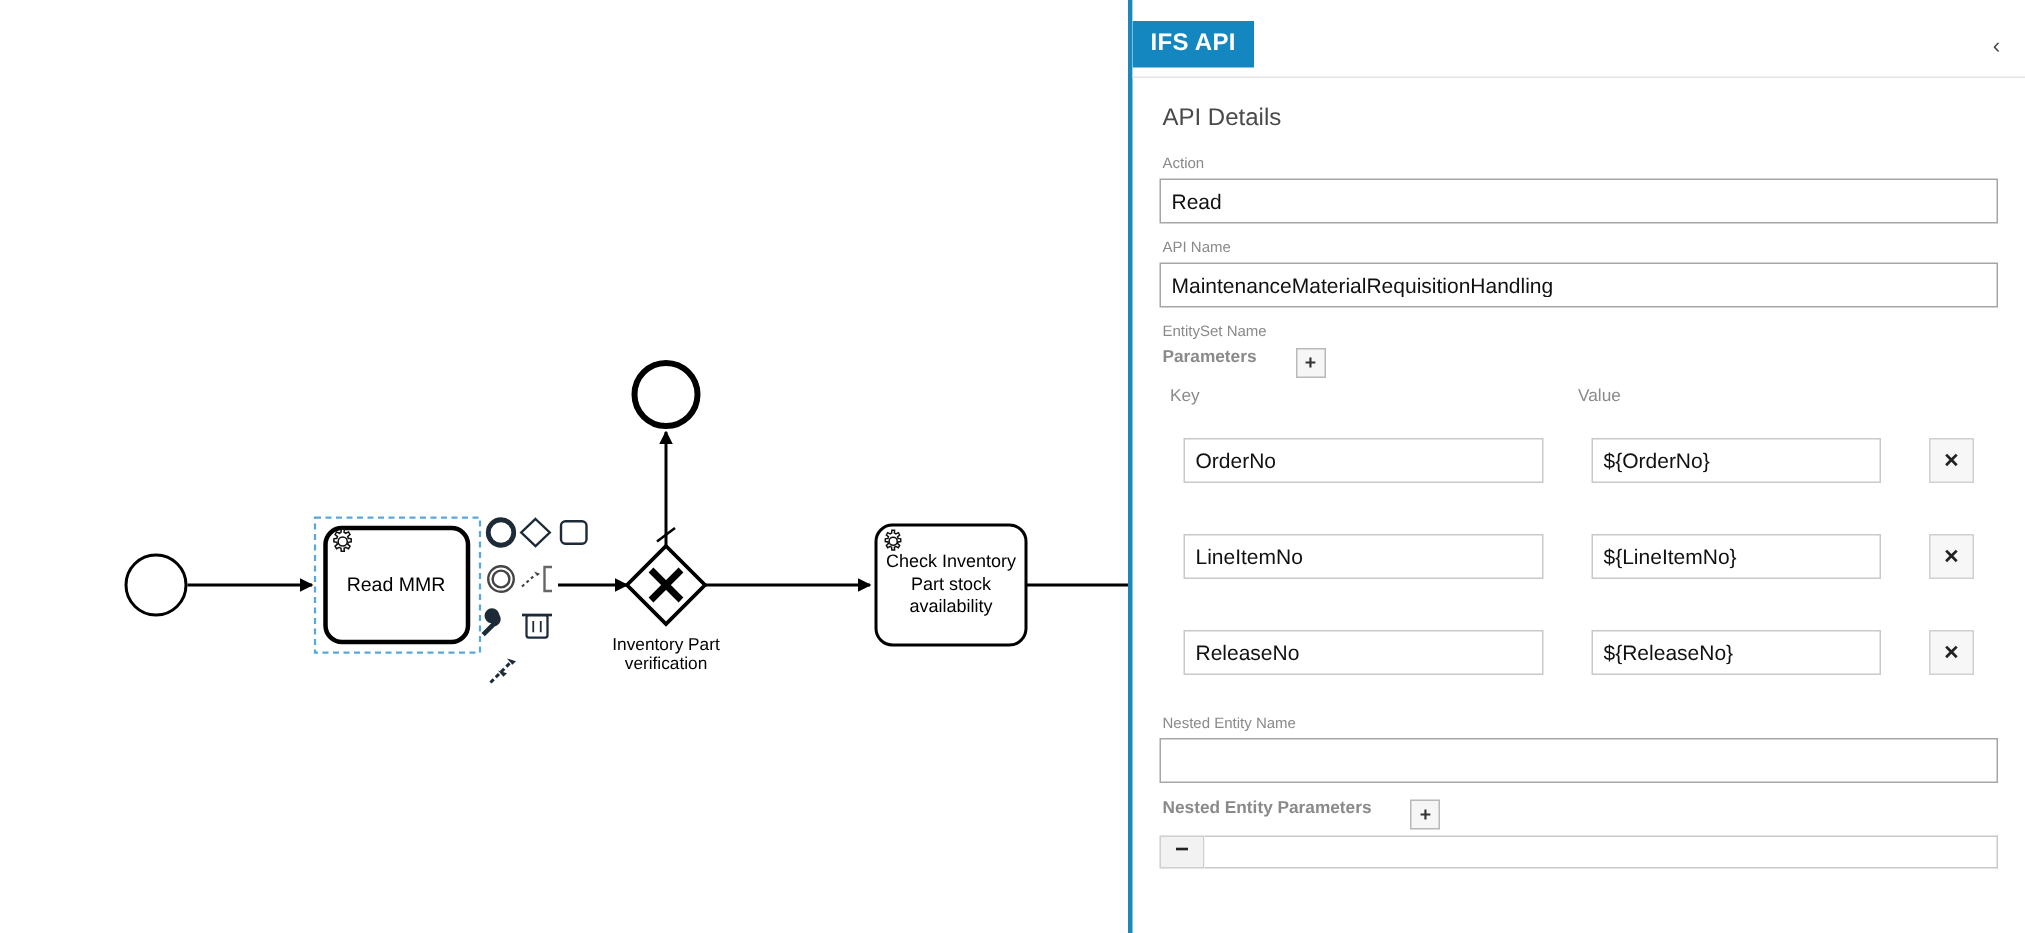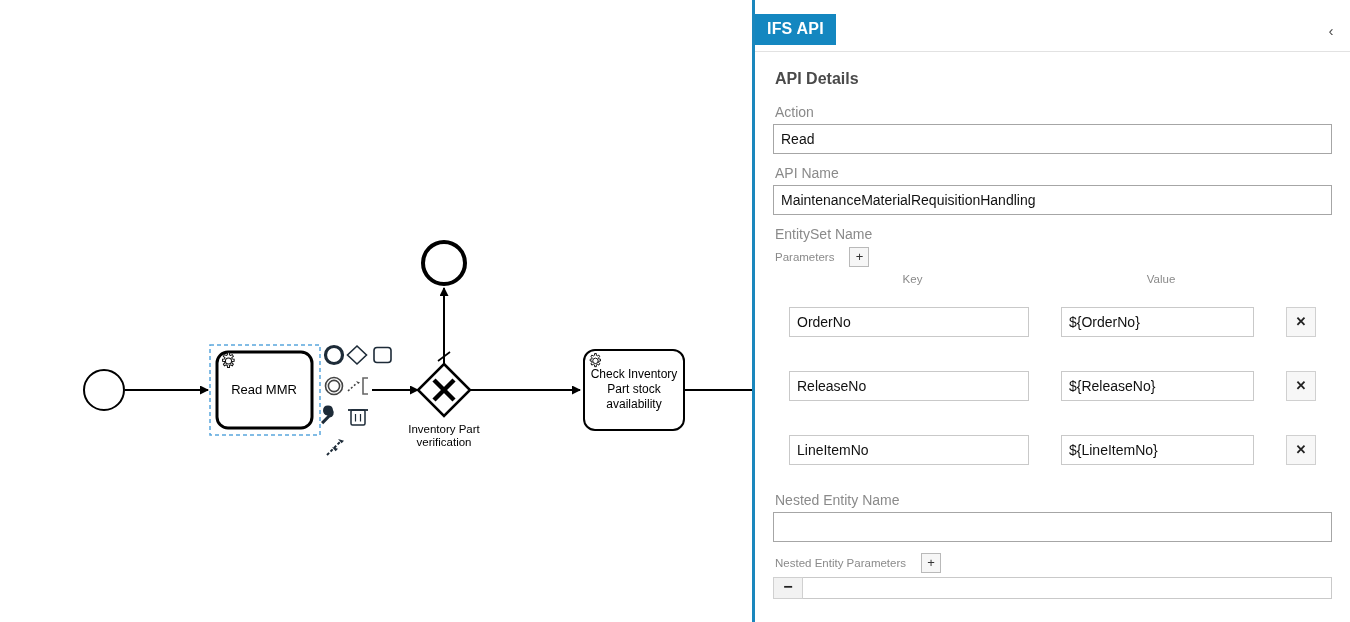--- a/index.html
+++ b/index.html
@@ -66,50 +66,51 @@
     user-select: none;
   }
 
   #panel-body {
     padding: 18px 18px 0 18px;
     height: 570px;
     overflow: hidden;
   }
   #api-details-title {
     font-size: 16px;
-    font-weight: bold;
+    font-weight: normal;
     color: #4a4a4a;
     margin: 0 0 16px 2px;
   }
   .field-label {
     display:block;
-    font-size: 14px;
+    font-size: 10px;
     color: #8a8a8a;
     margin: 0 0 4px 2px;
   }
   .sel-wrap { position: relative; margin-bottom: 11px; }
   select.sel {
     -webkit-appearance: none; appearance: none;
     width: 100%;
     height: 30px;
     padding: 2px 26px 2px 7px;
     font-size: 14px;
     font-family: Liberation Sans, sans-serif;
     color: #111;
     background: #fff;
     border: 1px solid #a6a6a6;
     border-radius: 0;
     outline: none;
   }
 
   
   .params-head {
-    display: flex; align-items: center;
-    gap: 15px;
+    display: flex; align-items: flex-start;
+    gap: 26px;
     margin: 5px 0 4px 2px;
+    font-weight: bold;
   }
   .params-head .lbl {
     font-size: 11.5px; color: #8a8a8a;
   }
   .plus-btn {
     width: 20px; height: 20px;
     border: 1px solid #b9b9b9;
     background: #f6f6f6;
     color: #333;
     font-size: 13px;
@@ -122,21 +123,21 @@
   table.params {
     width: 100%;
     border-collapse: separate;
     border-spacing: 0 2px;
     margin-top: 2px;
   }
   table.params th {
     font-size: 11.5px;
     font-weight: normal;
     color: #8a8a8a;
-    text-align: center;
+    text-align: left;
     padding: 0 0 4px 7px;
   }
   th.col-key { width: 272px; }
   th.col-val { width: auto; }
   th.col-del { width: 30px; }
 
   table.params td { padding: 16px; }
   td.cell-key input, td.cell-val input {
     width: 100%;
     height: 30px;
@@ -338,29 +339,29 @@
         </thead>
         <tbody>
           <tr>
             <td class="cell-key"><input value="OrderNo" style=""></td>
             <td class="cell-val"><input value="${OrderNo}" style=""></td>
             <td class="cell-del">
                 <div class="del-btn">✕</div>
               </td>
           </tr>
           <tr>
-            <td class="cell-key"><input value="ReleaseNo" style=""></td>
-            <td class="cell-val"><input value="${ReleaseNo}" style=""></td>
+            <td class="cell-key"><input value="LineItemNo" style=""></td>
+            <td class="cell-val"><input value="${LineItemNo}" style=""></td>
             <td class="cell-del">
                 <div class="del-btn">✕</div>
               </td>
           </tr>
           <tr>
-            <td class="cell-key"><input value="LineItemNo" style=""></td>
-            <td class="cell-val"><input value="${LineItemNo}" style=""></td>
+            <td class="cell-key"><input value="ReleaseNo" style=""></td>
+            <td class="cell-val"><input value="${ReleaseNo}" style=""></td>
             <td class="cell-del">
                 <div class="del-btn">✕</div>
               </td>
           </tr>
         </tbody>
       </table>
 
       <div class="after-table">
         <label class="field-label">Nested Entity Name</label>
         <div class="sel-wrap">

